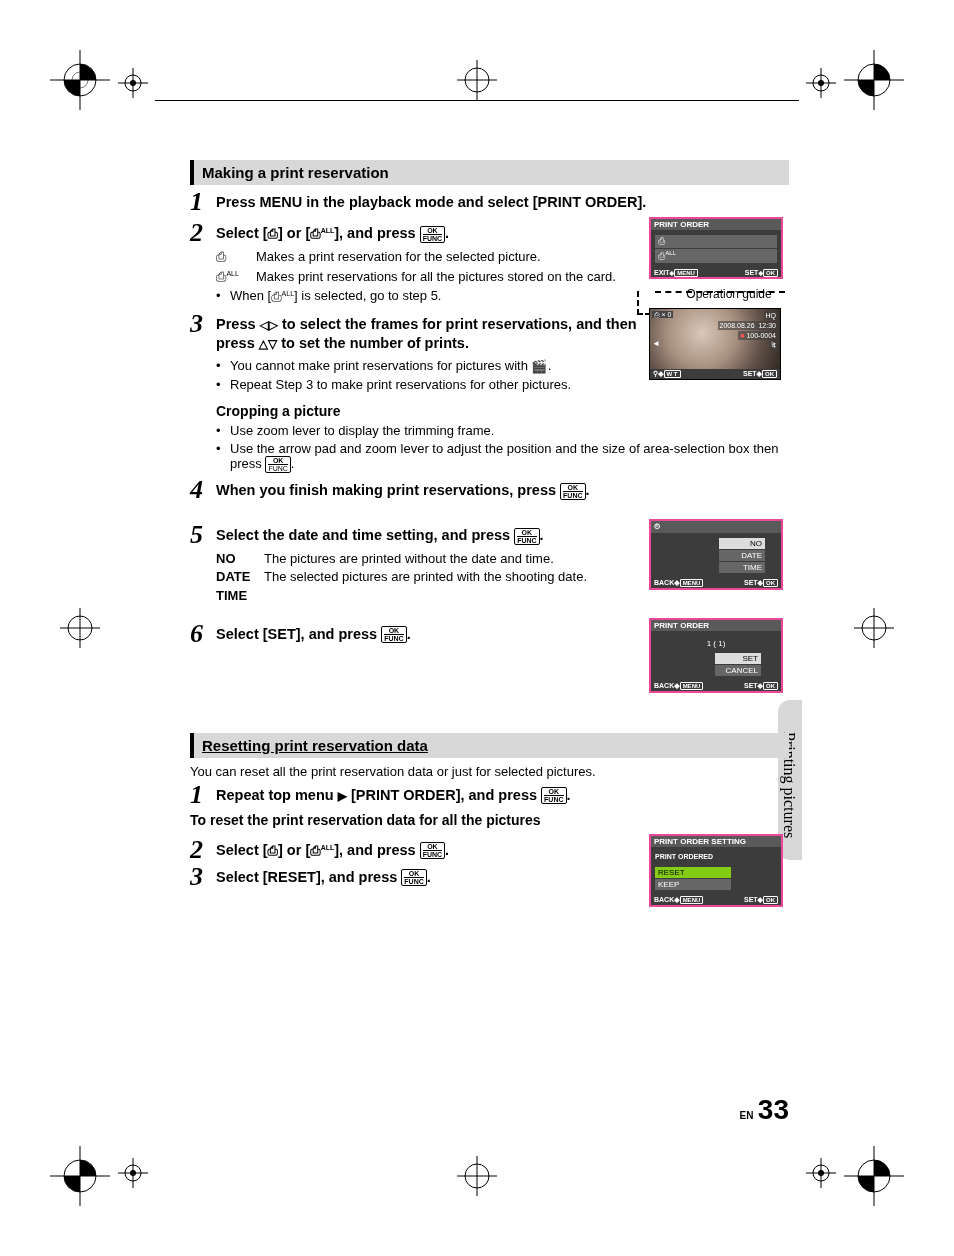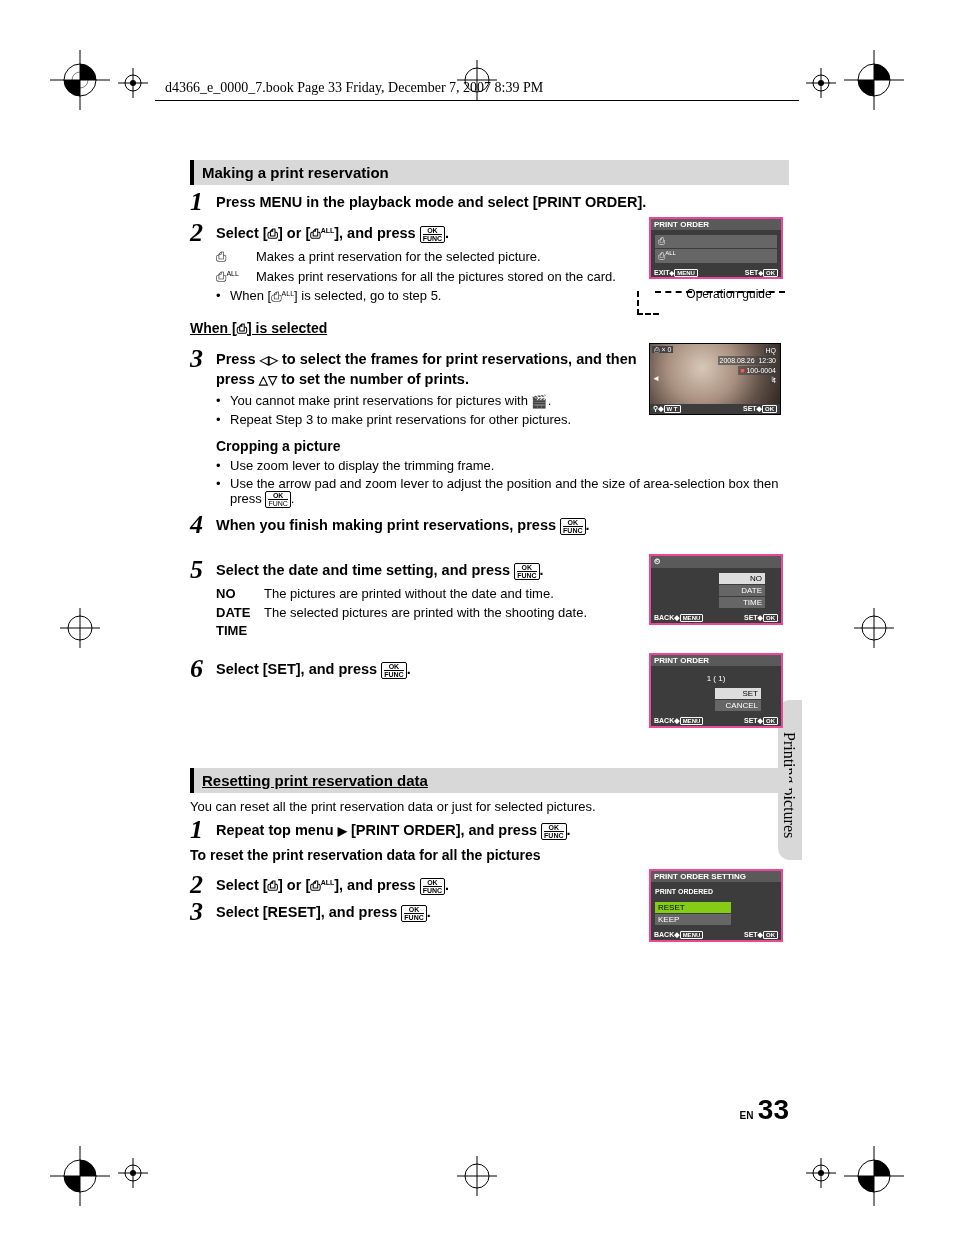--- a/index.html
+++ b/index.html
@@ -170,21 +170,20 @@
         <line x1="0" y1="15" x2="30" y2="15" stroke="#000"></line>
         <circle cx="15" cy="15" r="3" fill="#000"></circle>
       </svg></div>
   <div class="mini-cross reg-br"><svg viewBox="0 0 30 30">
         <circle cx="15" cy="15" r="8" fill="none" stroke="#000"></circle>
         <line x1="15" y1="0" x2="15" y2="30" stroke="#000"></line>
         <line x1="0" y1="15" x2="30" y2="15" stroke="#000"></line>
         <circle cx="15" cy="15" r="3" fill="#000"></circle>
       </svg></div>
 
-  <div class="header-text">d4366_e_0000_7.book  Page 33  Friday, December 7, 2007  8:39 PM</div>
   <div class="header-line"></div>
 
   <div class="side-tab"></div>
   <div class="side-label">Printing pictures</div>
 
   <div class="content">
 
     <div class="sec-head">Making a print reservation</div>
 
     <div class="step">
@@ -234,21 +233,20 @@
             <span><span>EXIT</span><span class="arrow-diamond">◆</span><span class="footer-mk">MENU</span></span>
             <span><span>SET</span><span class="arrow-diamond">◆</span><span class="footer-mk">OK</span></span>
           </div>
         </div>
         <div style="position:absolute; left:-12px; top:74px; width:20px; height:22px; border-left:2px dashed #000; border-bottom:2px dashed #000;"></div>
         <div style="position:absolute; left:6px; top:74px; width:130px; border-top:2px dashed #000;"></div>
         <div class="op-guide-label" style="margin-top:8px; padding-left:20px;">Operation guide</div>
       </div>
     </div>
 
-    <div class="subhead-u"><span>When [</span><span class="icon-box">⎙</span><span>] is selected</span></div>
 
     <div class="twocol">
       <div class="leftcol">
         <div class="step">
           <div class="step-num">3</div>
           <div class="step-body">
               <div class="step-head">
             <span>Press </span><span class="tri">◁▷</span><span> to select the frames for print reservations, and then press </span><span class="tri">△▽</span><span> to set the number of prints.</span>
           </div>
             </div>

